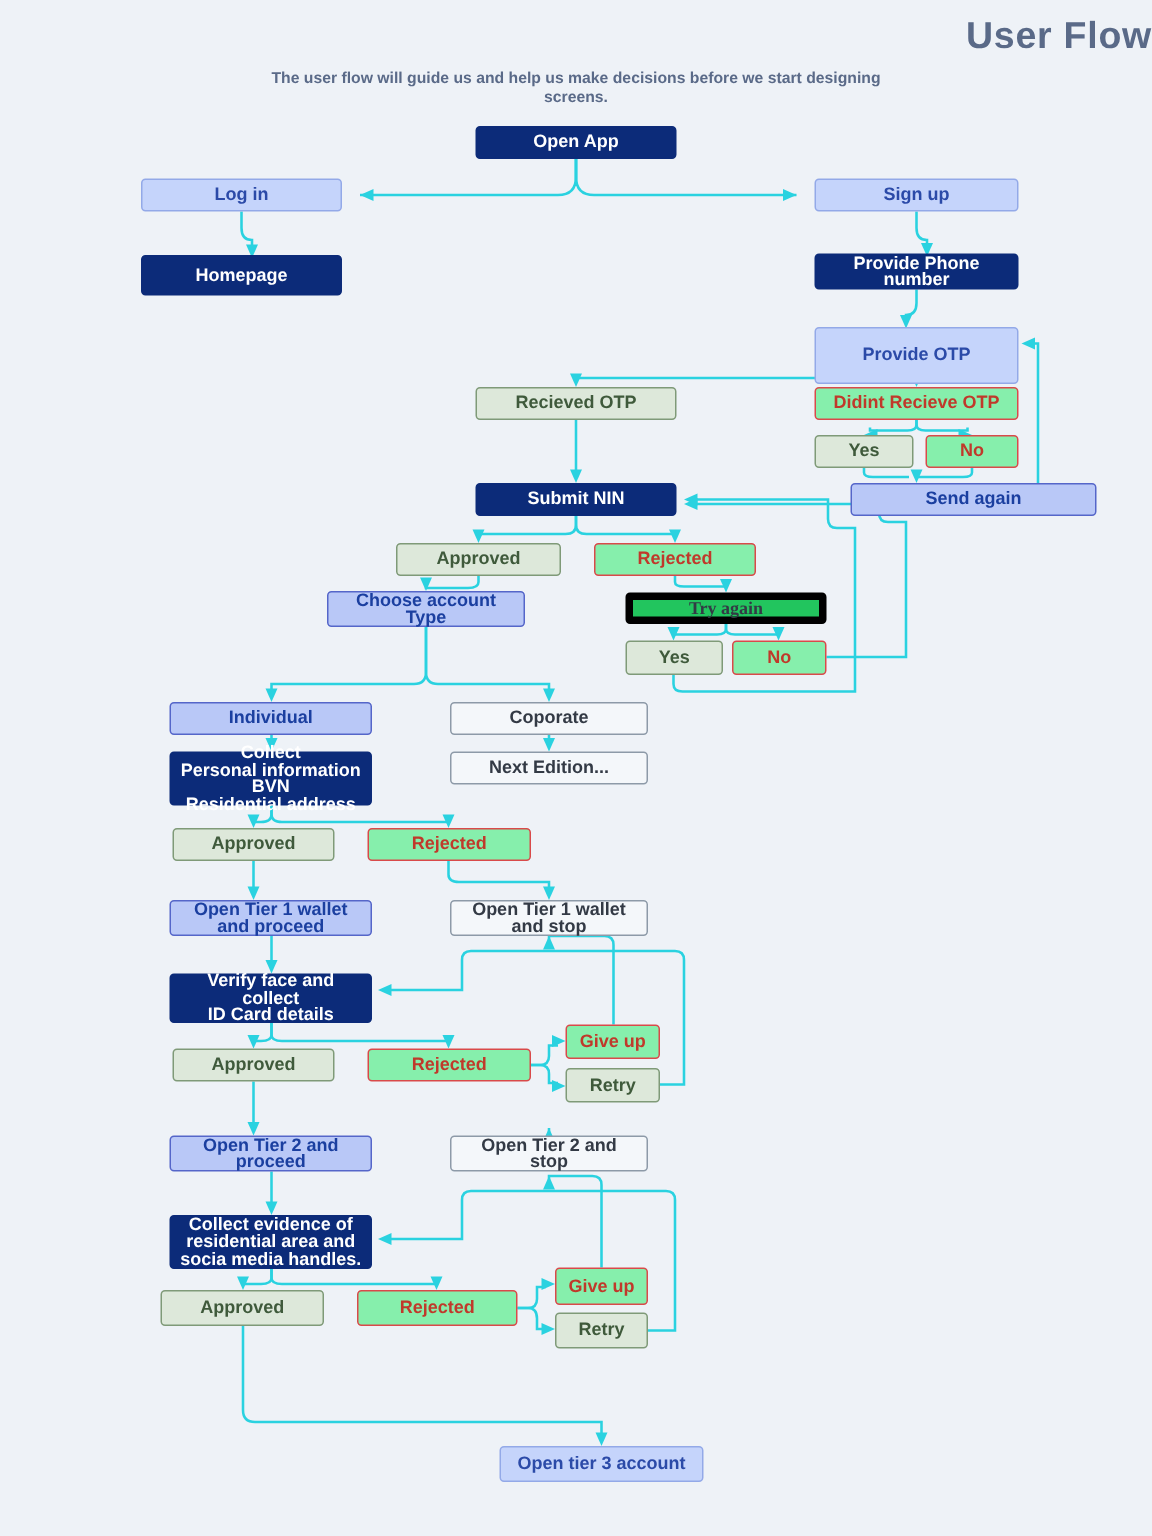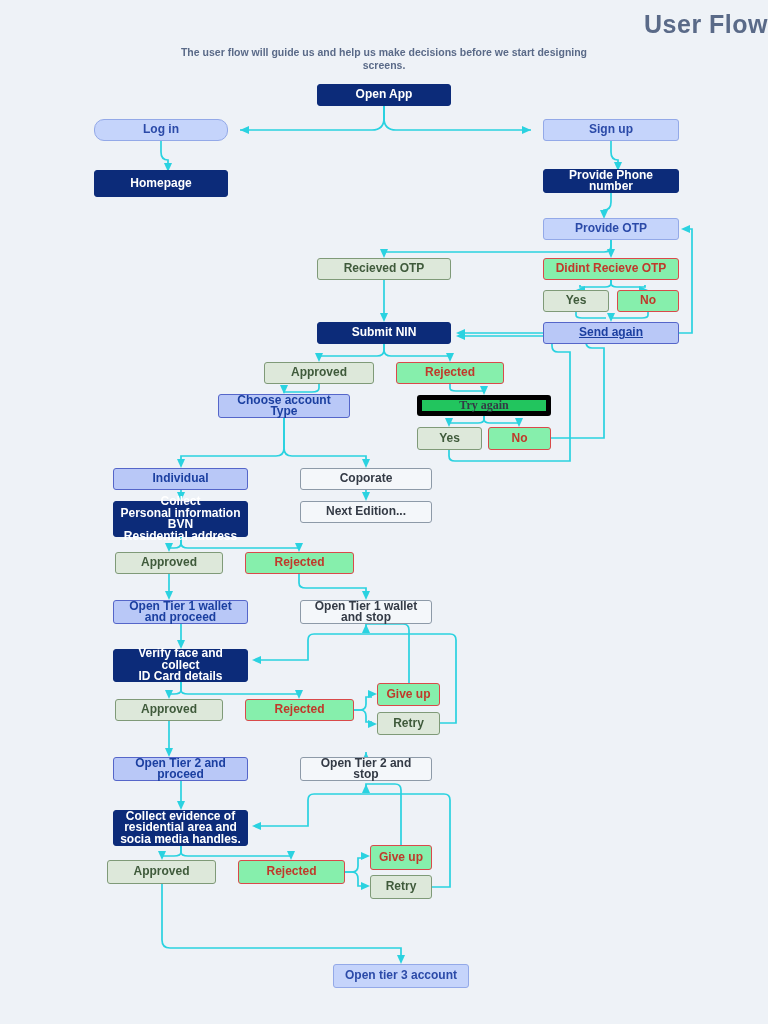--- a/index.html
+++ b/index.html
@@ -177,31 +177,31 @@
 
     <path d="M432,887 L450,887 L450,800 Q450,794 444,794 L314,794 Q308,794 308,800 L308,826 L258,826"></path>
     <polygon points="252,826 261,822 261,830"></polygon>
 
     <path d="M162,884 L162,940 Q162,948 170,948 L401,948 L401,959"></path>
     <polygon points="401,964 397,955 405,955"></polygon>
   </svg>
 
   <div id="nodes-layer">
       <div class="node n-navy" style="left: 317px; top: 84px; width: 134px; height: 22px;">Open App</div>
-      <div class="node n-blue2" style="left: 94px; top: 119px; width: 134px; height: 22px; border-radius: 10px;">Log in</div>
+      <div class="node n-blue2" style="left: 94px; top: 119px; width: 134px; height: 22px;">Log in</div>
       <div class="node n-blue2" style="left: 543px; top: 119px; width: 136px; height: 22px;">Sign up</div>
       <div class="node n-navy" style="left: 94px; top: 170px; width: 134px; height: 27px;">Homepage</div>
       <div class="node n-navy" style="left: 543px; top: 169px; width: 136px; height: 24px; text-align: center;">Provide Phone
 number</div>
-      <div class="node n-blue2" style="left: 543px; top: 218px; width: 136px; height: 22px;">Provide OTP</div>
+      <div class="node n-blue2" style="left: 543px; top: 218px; width: 136px; height: 38px;">Provide OTP</div>
       <div class="node n-green" style="left: 317px; top: 258px; width: 134px; height: 22px;">Recieved OTP</div>
       <div class="node n-red" style="left: 543px; top: 258px; width: 136px; height: 22px;">Didint Recieve OTP</div>
       <div class="node n-green" style="left: 543px; top: 290px; width: 66px; height: 22px;">Yes</div>
       <div class="node n-red" style="left: 617px; top: 290px; width: 62px; height: 22px;">No</div>
-      <div class="node n-blue" style="left: 543px; top: 322px; width: 136px; height: 22px; text-decoration: underline;">Send again</div>
+      <div class="node n-blue" style="left: 567px; top: 322px; width: 164px; height: 22px;">Send again</div>
       <div class="node n-navy" style="left: 317px; top: 322px; width: 134px; height: 22px;">Submit NIN</div>
       <div class="node n-green" style="left: 264px; top: 362px; width: 110px; height: 22px;">Approved</div>
       <div class="node n-red" style="left: 396px; top: 362px; width: 108px; height: 22px;">Rejected</div>
       <div class="node n-blue" style="left: 218px; top: 394px; width: 132px; height: 24px;">Choose account
 Type</div>
       <div class="node n-gray" style="left: 417px; top: 395px; width: 134px; height: 21px;">Try again</div>
       <div class="node n-green" style="left: 417px; top: 427px; width: 65px; height: 23px;">Yes</div>
       <div class="node n-red" style="left: 488px; top: 427px; width: 63px; height: 23px;">No</div>
       <div class="node n-blue" style="left: 113px; top: 468px; width: 135px; height: 22px;">Individual</div>
       <div class="node n-white" style="left: 300px; top: 468px; width: 132px; height: 22px;">Coporate</div>

